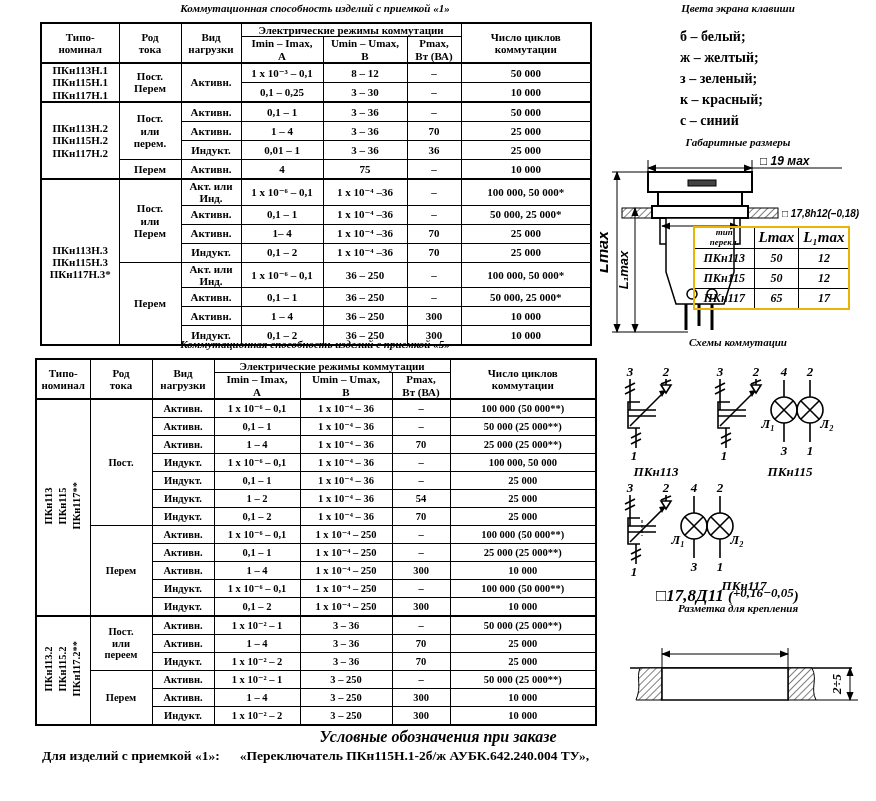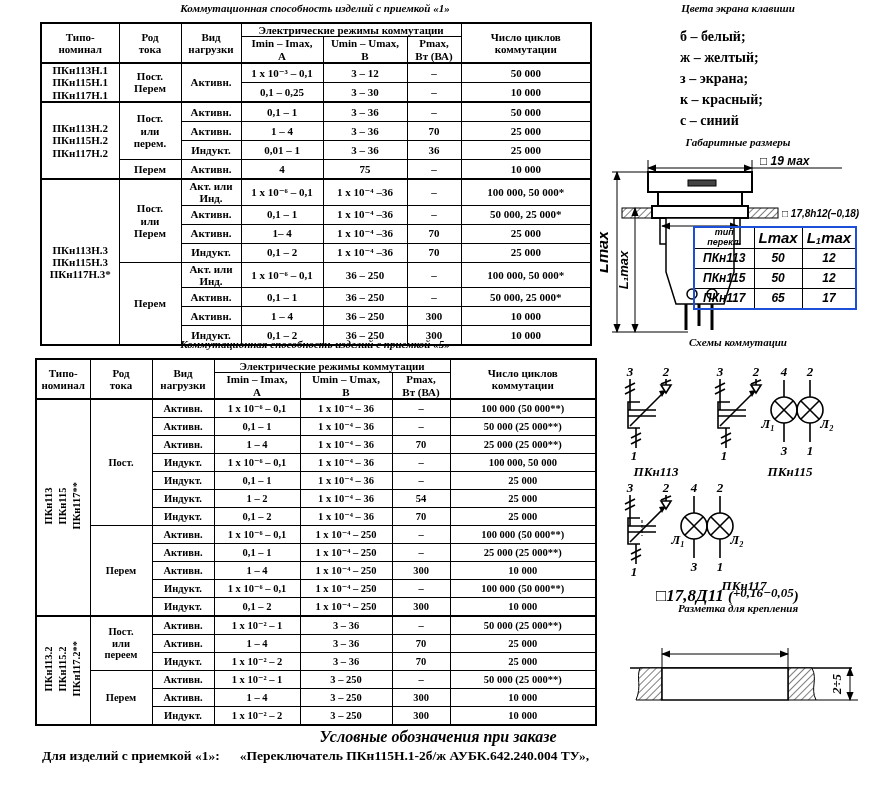--- a/index.html
+++ b/index.html
@@ -22,22 +22,22 @@
   td.vert span{display:inline-block;writing-mode:vertical-rl;transform:rotate(180deg);
             white-space:pre-line;line-height:1.35;font-size:10.5px;}
   
   .footnote{font-weight:bold;font-style:italic;font-size:13px;}
   .order-title{font-weight:bold;font-style:italic;font-size:16px;text-align:center;width:876px;}
   .order-line{font-size:13.5px;font-weight:bold;white-space:nowrap;}
   .order-line .val{margin-left:20px;text-align:center;}
   
   #rightcol{position:absolute;left:600px;top:0;width:276px;height:566px;}
   .color-list{line-height:21px;font-weight:bold;font-size:14px;}
-  .dim-table{border-collapse:collapse;border:2px solid #1d4ed8;text-align:center;
-             font-family:Liberation Sans, sans-serif;}
+  .dim-table{border-collapse:collapse;border:2px solid #eab308;text-align:center;
+             font-family:Liberation Serif, serif;}
   .dim-table th,.dim-table td{border:1.5px solid #000;white-space:pre-line;padding:0 4px;}
   .dim-table th.tiny{font-style:italic;font-weight:bold;font-size:9px;line-height:1.1;}
   .dim-table th.lx{font-weight:bold;font-style:italic;font-size:15px;}
   .dim-table td{font-weight:bold;font-style:italic;font-size:12px;height:19px;}
   .mount-label{font-weight:bold;font-style:italic;font-size:17px;white-space:nowrap;}
   .mount-label .stack{display:inline-flex;flex-direction:row;font-size:13px;line-height:1.1;
              vertical-align:4px;}
   .mount-label .paren{font-size:15px;}
   svg text{fill:#000;}
   .svg-dimtext{font-family:"Liberation Sans","DejaVu Sans",sans-serif;font-weight:bold;font-style:italic;}
@@ -83,21 +83,21 @@
       </thead>
       <tbody>
         <tr class="sep">
           <td rowspan="2">ПКн113Н.1
 ПКн115Н.1
 ПКн117Н.1</td>
           <td rowspan="2">Пост.
 Перем</td>
           <td rowspan="2">Активн.</td>
           <td>1 x 10⁻³ – 0,1</td>
-          <td>3 – 12</td>
+          <td>8 – 12</td>
           <td>–</td>
           <td>50 000</td>
         </tr>
         <tr>
           <td>0,1 – 0,25</td>
           <td>3 – 30</td>
           <td>–</td>
           <td>10 000</td>
         </tr>
         <tr class="sep">
@@ -384,21 +384,21 @@
   <div class="abs order-line" style="left:42px;top:748px;">
     <span>Для изделий с приемкой «1»:</span><span class="val">«Переключатель ПКн115Н.1-2б/ж  АУБК.642.240.004 ТУ»,</span>
   </div>
 
   <div id="rightcol">
 
     <div class="abs sec-title" style="left:0;top:2px;width:276px;">Цвета экрана клавиши</div>
     <div class="abs color-list" style="left:80px;top:26px;">
       <div>б – белый;</div>
       <div>ж – желтый;</div>
-      <div>з – экрана;</div>
+      <div>з – зеленый;</div>
       <div>к – красный;</div>
       <div>с – синий</div>
     </div>
 
     <div class="abs sec-title" style="left:0;top:136px;width:276px;">Габаритные размеры</div>
 
     <svg class="abs" style="left:0;top:156px;" width="276" height="200" viewBox="0 0 276 200">
       <defs>
         <pattern id="hatch" patternUnits="userSpaceOnUse" width="5" height="5" patternTransform="rotate(45)">
           <rect width="5" height="5" fill="#fff"></rect>

